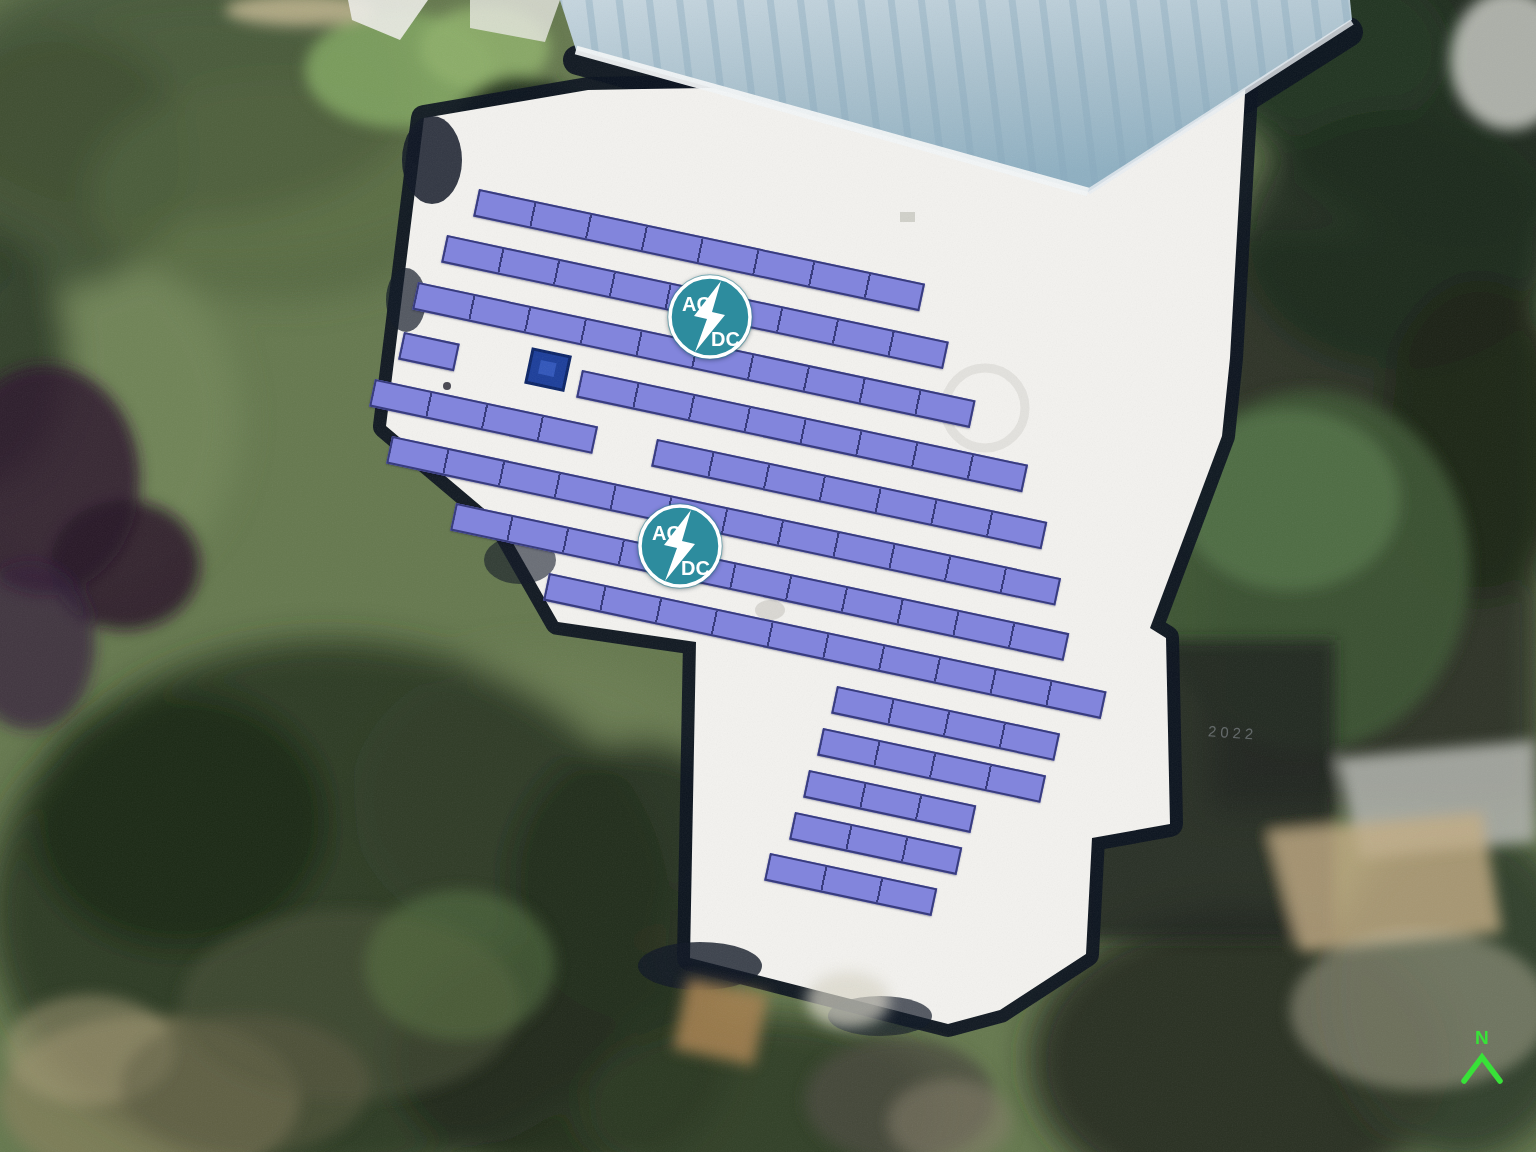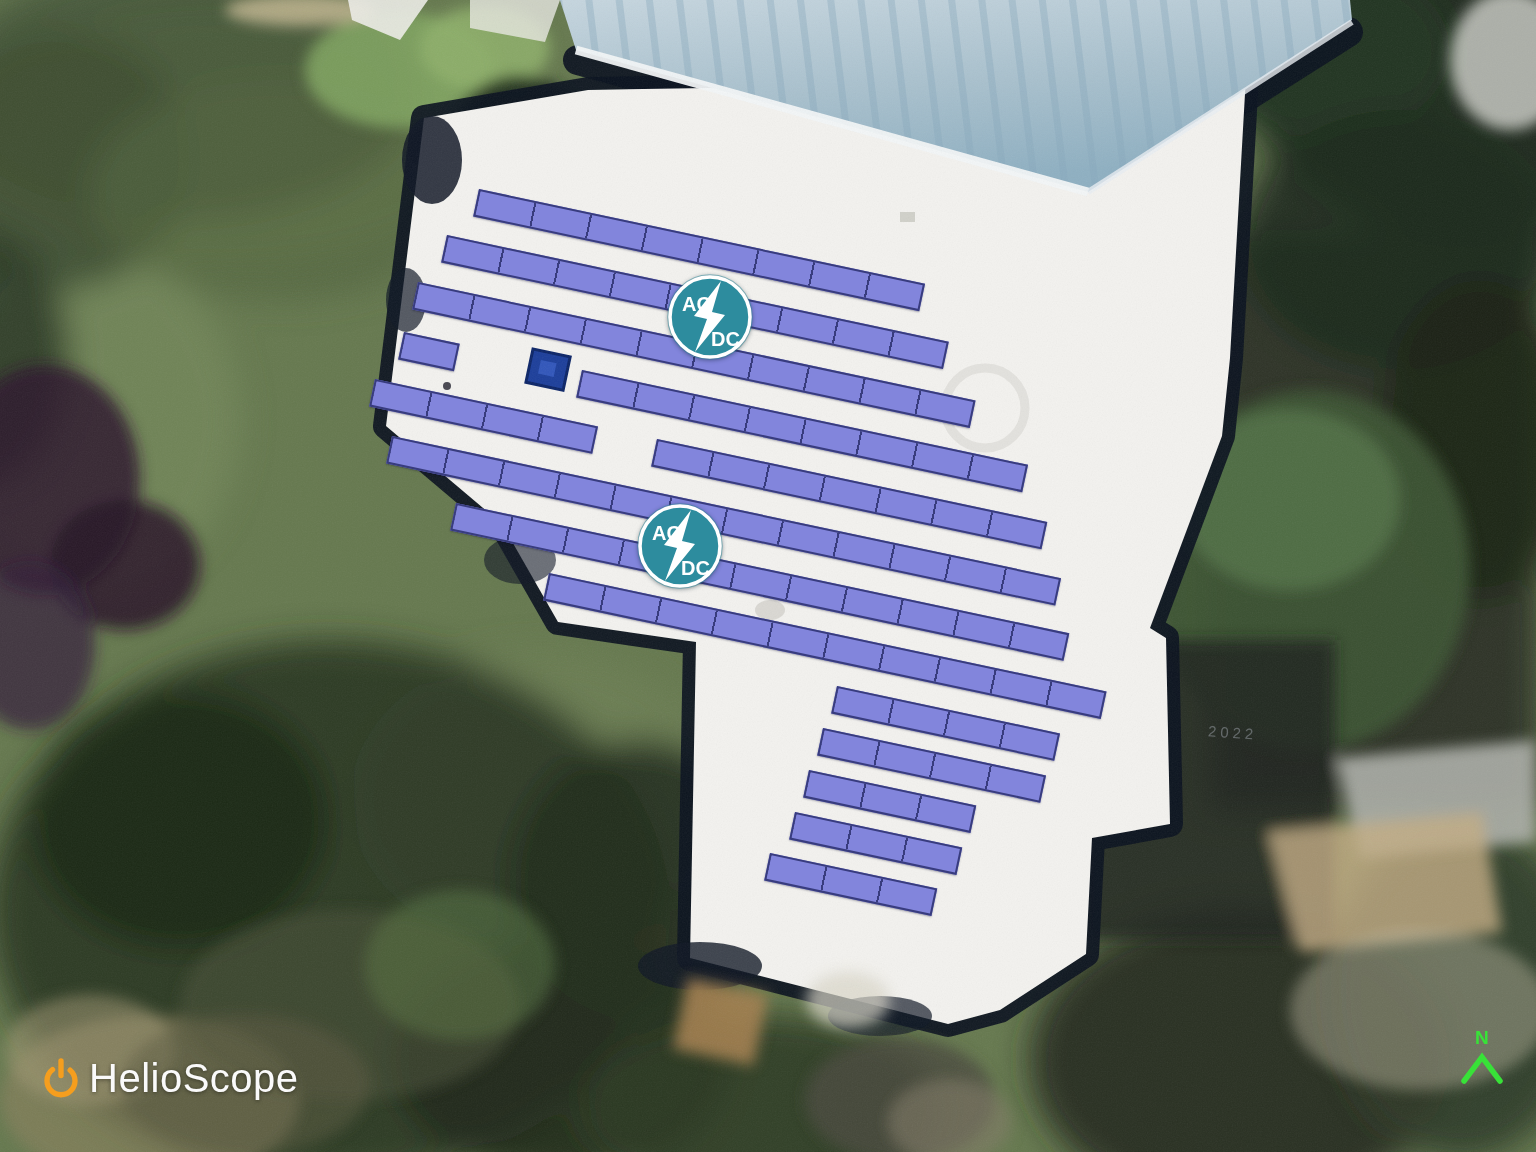--- a/index.html
+++ b/index.html
@@ -192,27 +192,20 @@
   <div class="inv" style="left: 637px; top: 503px;">
     <svg width="86" height="86" viewBox="0 0 86 86">
       <circle cx="43" cy="43" r="42" fill="none" stroke="rgba(45,140,158,.5)" stroke-width="1.5"></circle>
       <circle cx="43" cy="43" r="40" class="inv-fill" fill="#2D8C9E" stroke="#FFFFFF" stroke-width="3.5"></circle>
       <path d="M54,7 L27,42 L40,45 L28,78 L58,41 L45,38 Z" fill="#FFFFFF"></path>
       <text x="15" y="37" fill="#FFFFFF">AC</text>
       <text x="44" y="72" fill="#FFFFFF">DC</text>
     </svg>
   </div>
 
-  <div class="logo">
-    <svg width="42" height="42" viewBox="0 0 36 36">
-      <circle cx="18" cy="19.5" r="12" fill="none" stroke="#F59E1E" stroke-width="4.6" stroke-dasharray="48.4 16.3 10.7 0" stroke-linecap="round"></circle>
-      <line x1="18" y1="2.5" x2="18" y2="15" stroke="#F59E1E" stroke-width="4.6" stroke-linecap="round"></line>
-    </svg>
-    <span class="word">HelioScope</span>
-  </div>
 
   <svg class="north" width="54" height="64" viewBox="0 0 54 64">
     <text x="19" y="20" fill="#38E238" font-size="19" font-weight="bold" font-family="Liberation Sans, sans-serif">N</text>
     <polyline points="8,57 26,33 44,57" fill="none" stroke="#38E238" stroke-width="5.5" stroke-linecap="round"></polyline>
   </svg>
 
   <div class="watermark">2022</div>
 
 </div>
 

